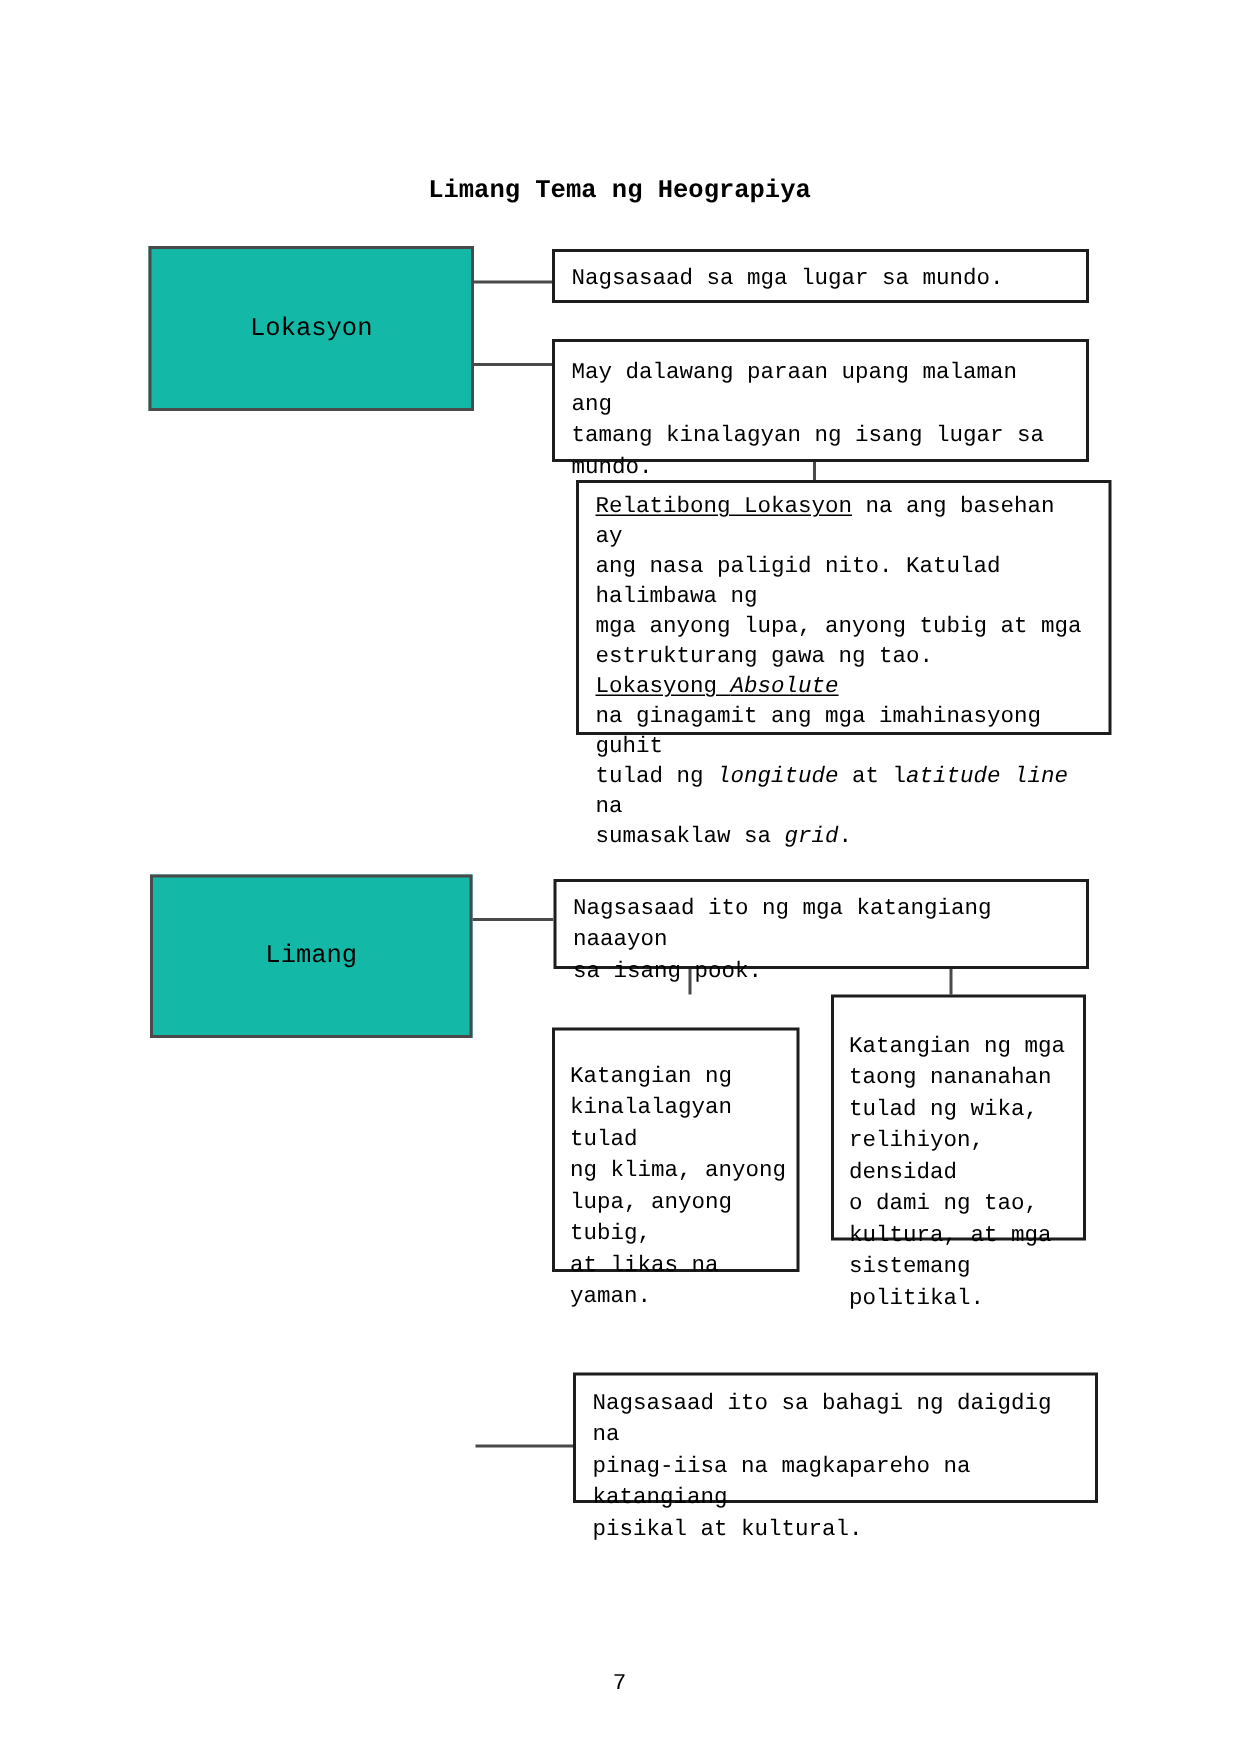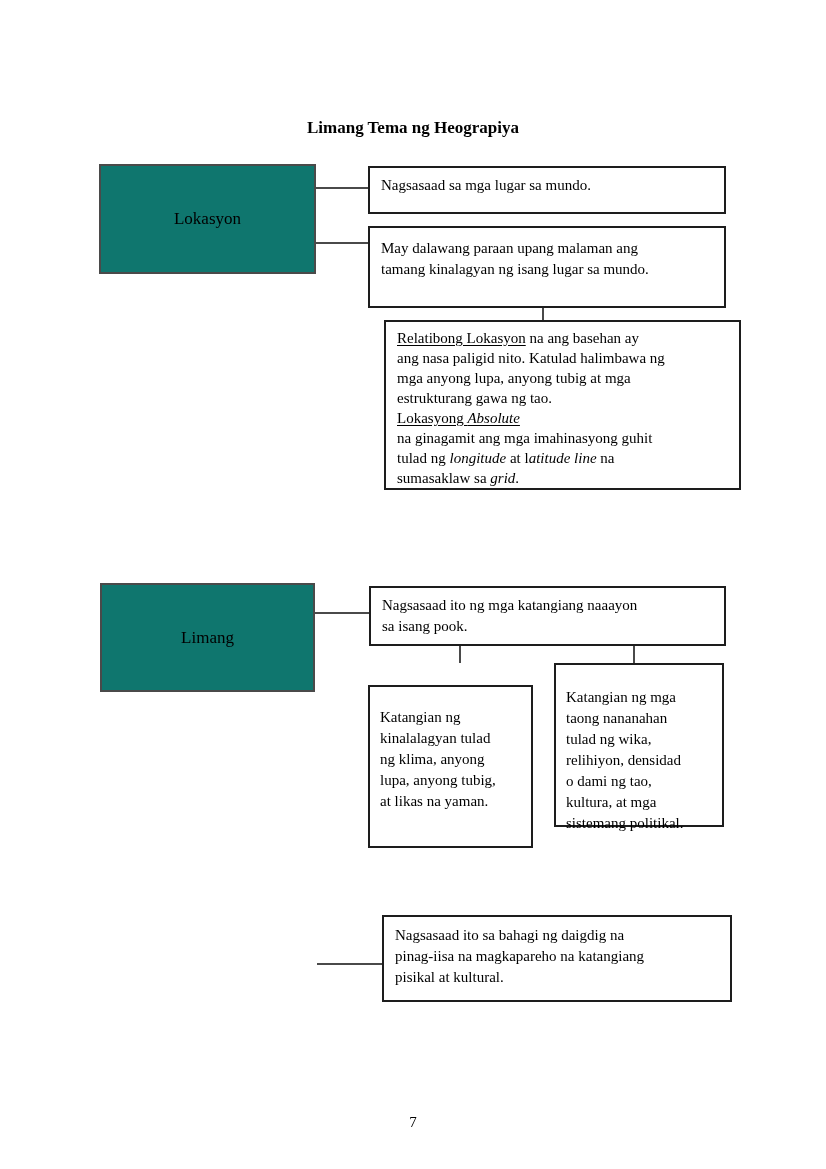--- a/index.html
+++ b/index.html
@@ -1,27 +1,27 @@
 <!DOCTYPE html>
 <html><head>
 <meta charset="utf-8">
 <style>
   * { margin:0; padding:0; box-sizing:border-box; }
   html,body { background:#ffffff; }
   .page {
     position:relative; width:826px; height:1169px; background:#ffffff;
-    font-family:Liberation Serif, serif; color:#000;
+    font-family:Liberation Mono, monospace; color:#000;
     overflow:hidden;
   }
   .title {
     position:absolute; top:118px; left:0; width:100%;
     text-align:center; font-weight:bold; font-size:17px;
   }
   .theme-box {
-    position:absolute; border:2px solid #4a4a4a; background:#0f766e;
+    position:absolute; border:2px solid #4a4a4a; background:#14b8a6;
     display:flex; align-items:center; justify-content:center;
     font-size:17px;
   }
   .desc-box {
     position:absolute; border:2px solid #1d1d1d; background:#fff;
     font-size:15px; line-height:21px; padding:7px 11px;
   }
   .hline, .vline { position:absolute; background:#4a4a4a; }
   .hline { height:2px; }
   .vline { width:2px; }
@@ -39,21 +39,21 @@
 
   <div class="title">Limang Tema ng Heograpiya</div>
 
   <div class="theme-box" style="left:99px; top:164px; width:217px; height:110px;">
     <span>Lokasyon</span>
   </div>
 
   <div class="hline" style="left:316px; top:187px; width:52px;"></div>
   <div class="hline" style="left:316px; top:242px; width:52px;"></div>
 
-  <div class="desc-box" style="left:368px; top:166px; width:358px; height:48px;">
+  <div class="desc-box" style="left:368px; top:166px; width:358px; height:36px;">
     <span>Nagsasaad sa mga lugar sa mundo.</span>
   </div>
 
   <div class="desc-box" style="left:368px; top:226px; width:358px; height:82px; padding-top:10px;">
     <span>May dalawang paraan upang malaman ang<br>tamang kinalagyan ng isang lugar sa mundo.</span>
   </div>
 
   <div class="vline" style="left:542px; top:308px; height:12px;"></div>
 
   <div class="desc-box" style="left:368px; top:320px; width:357px; height:170px; padding-top:6px; line-height:20px;margin-left:16px;">

